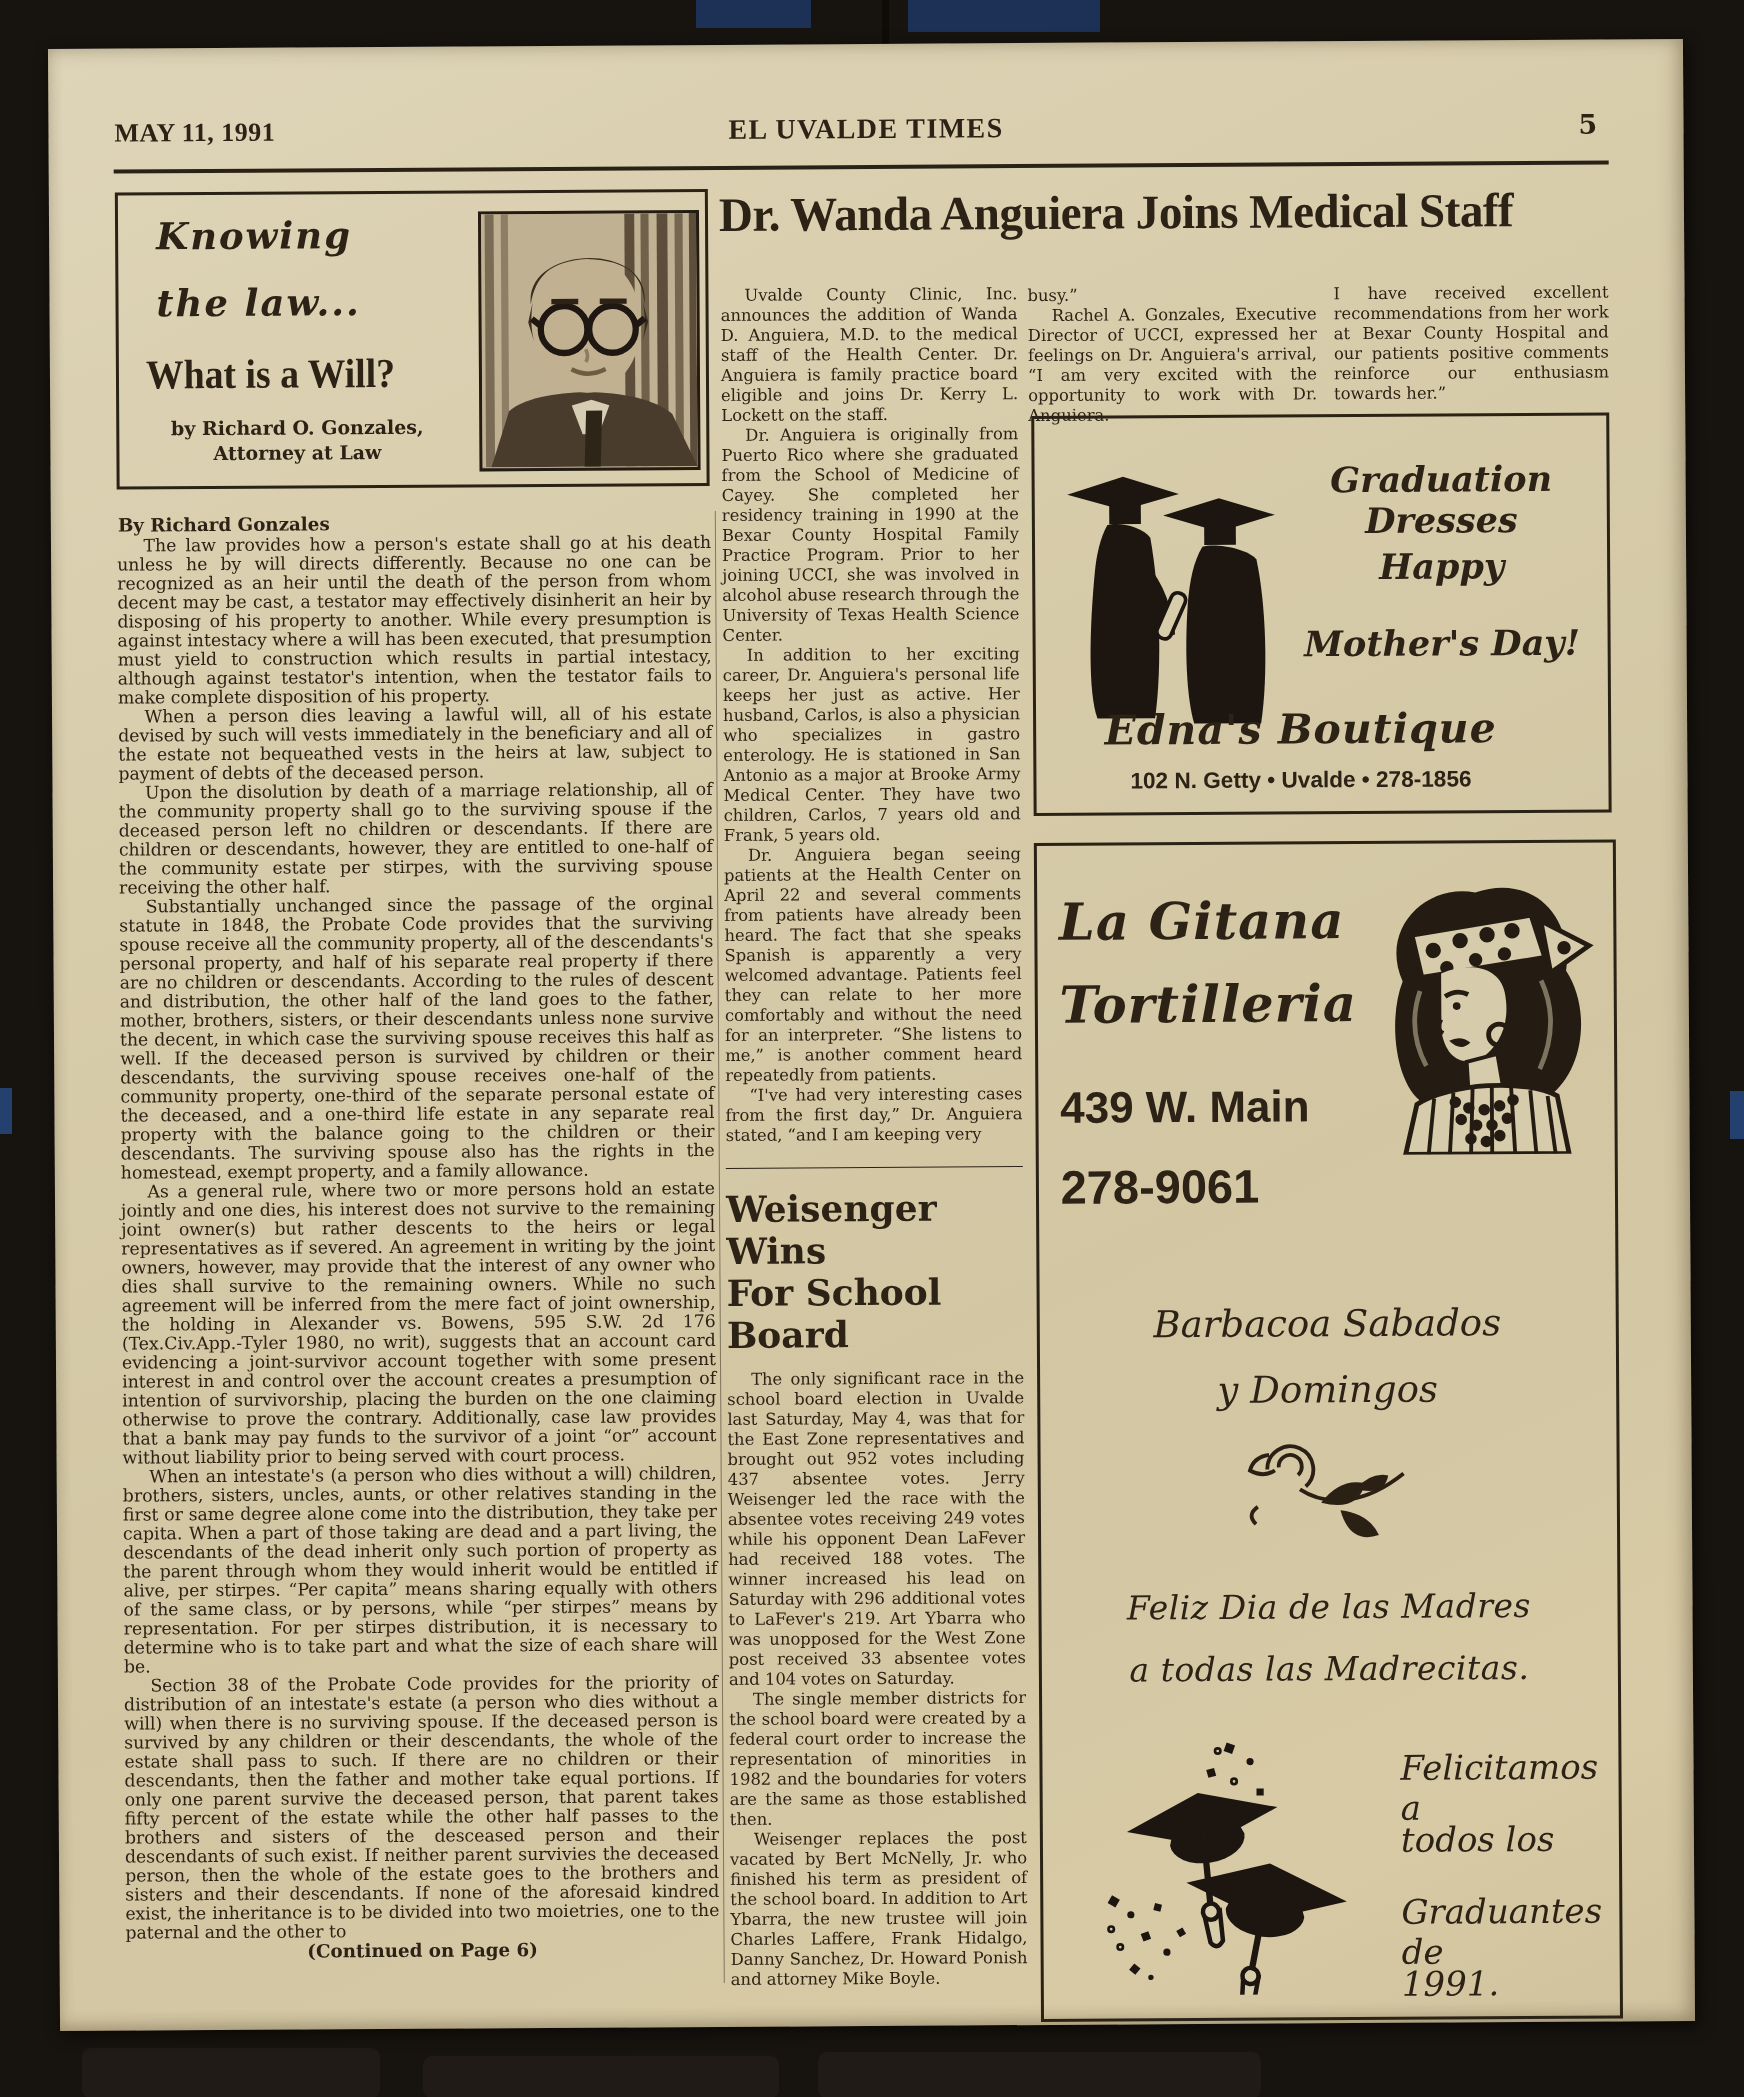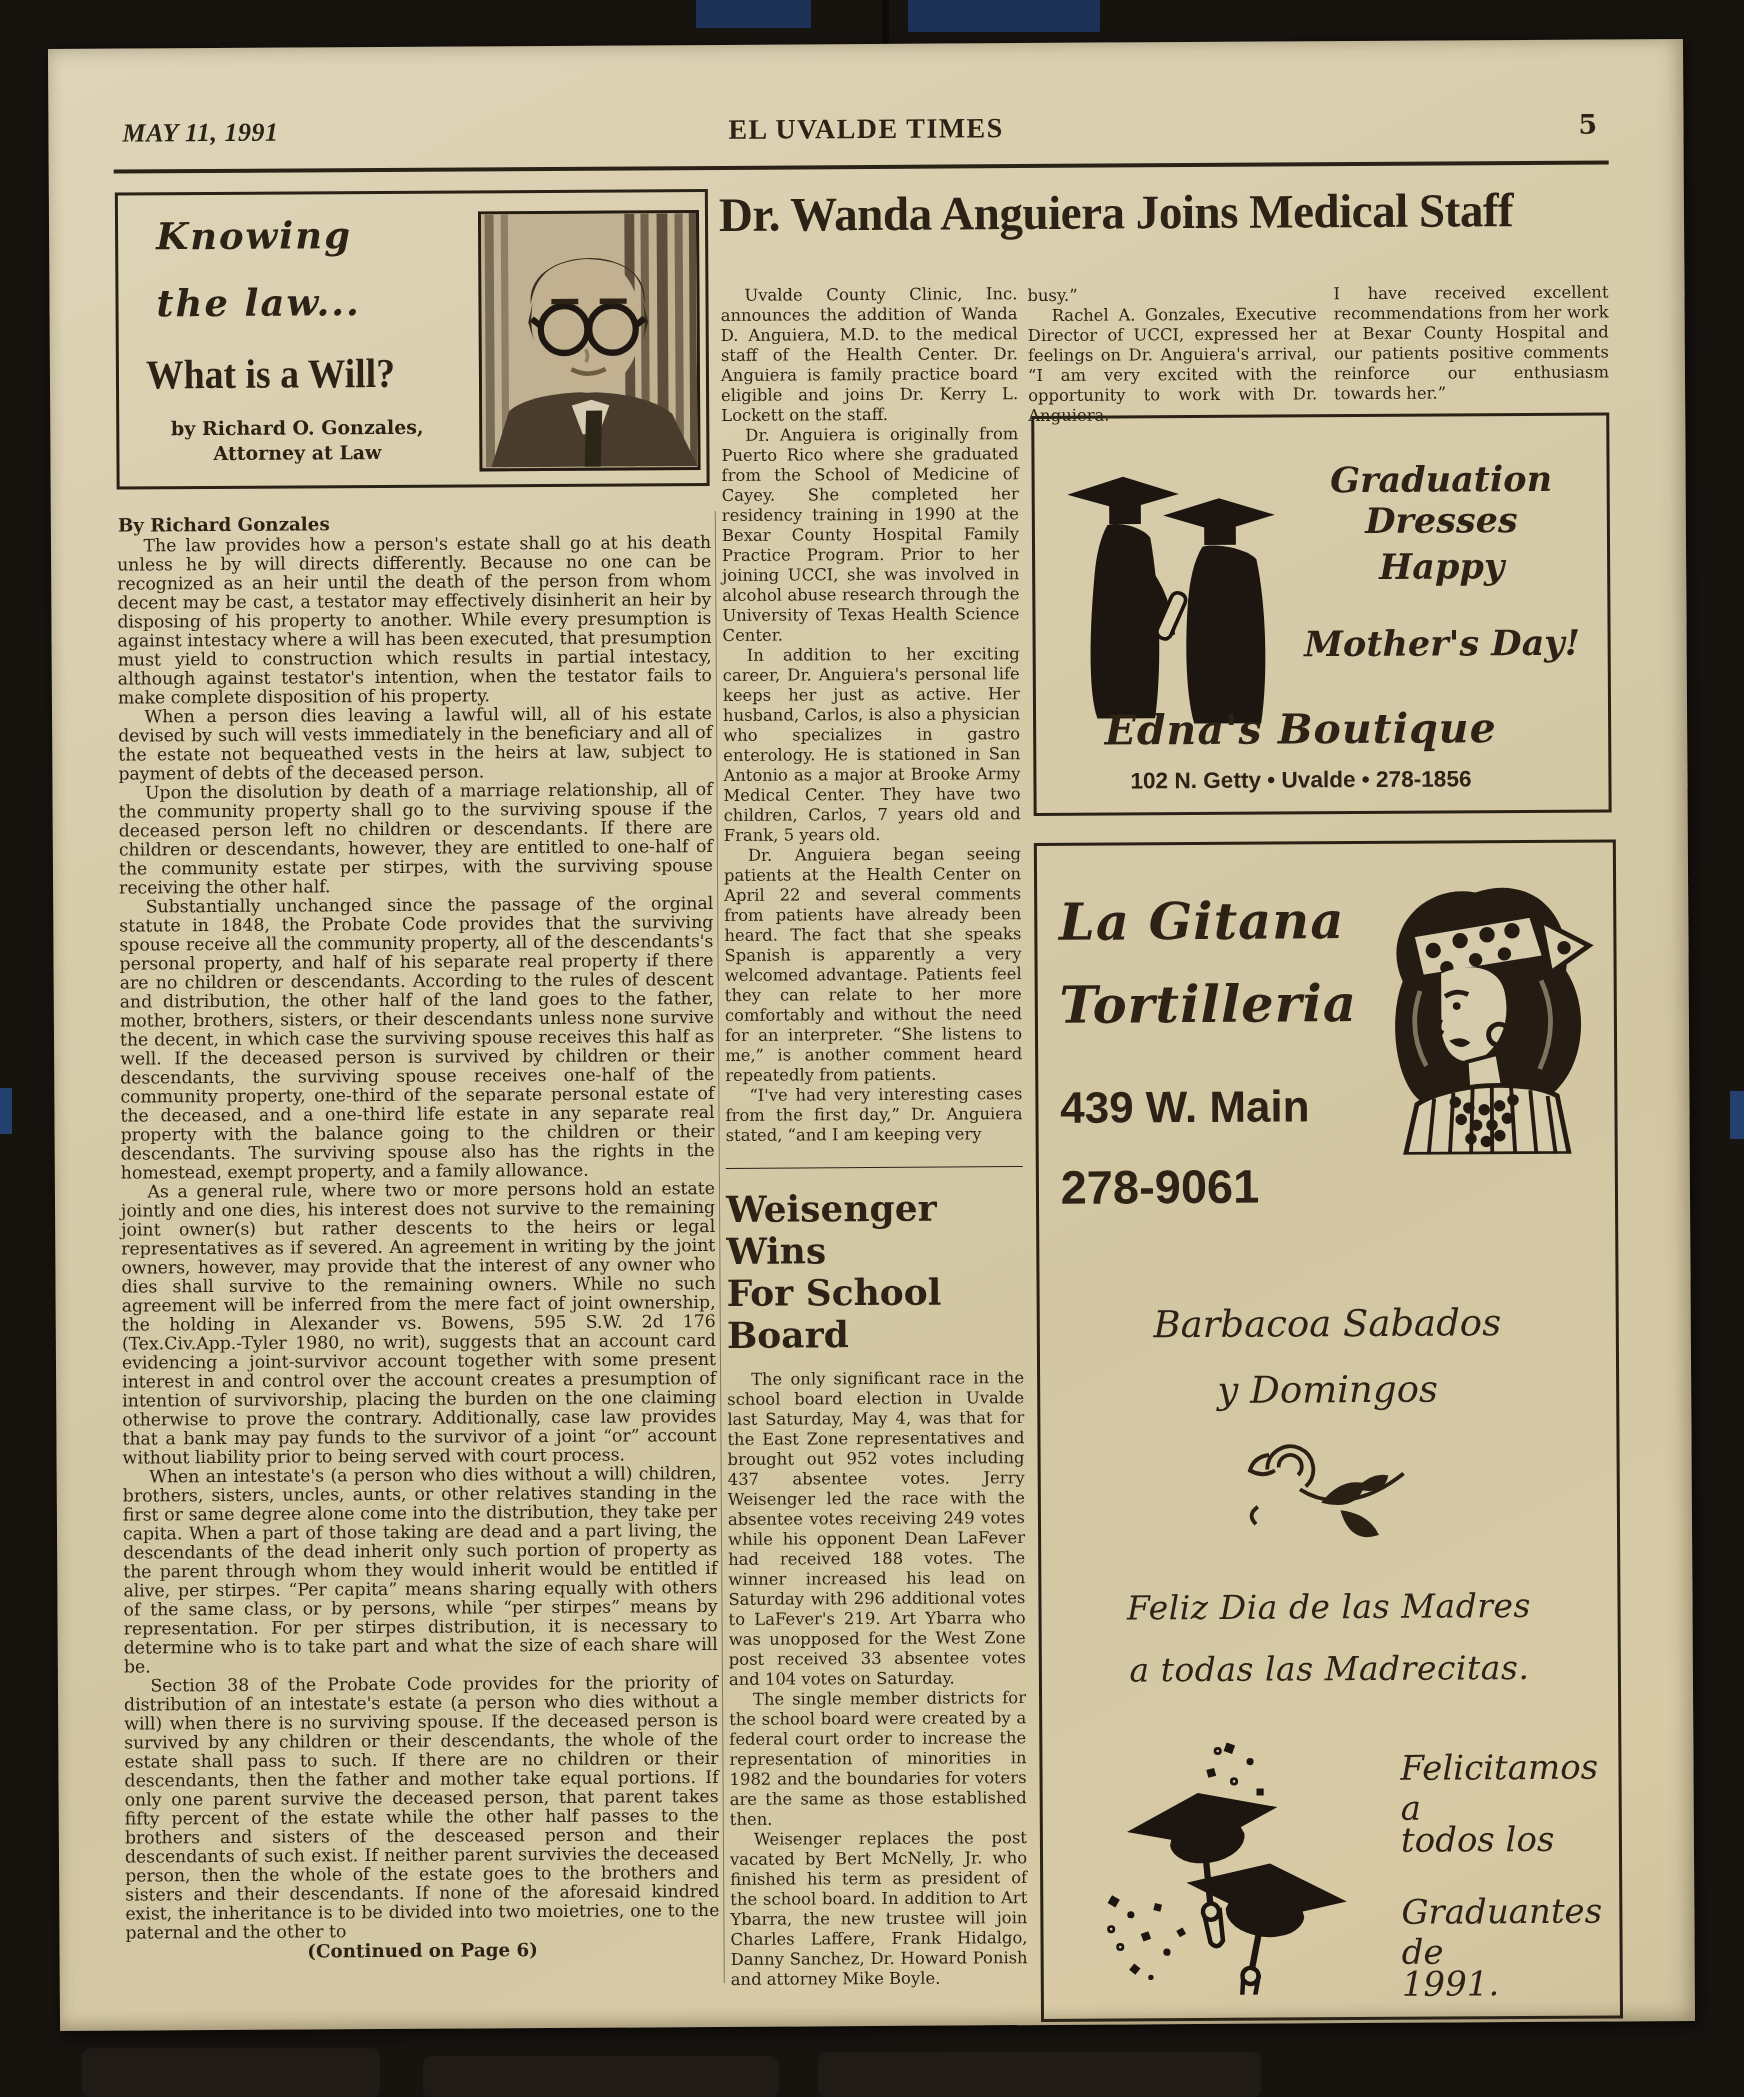--- a/index.html
+++ b/index.html
@@ -12,21 +12,21 @@
   .blue-artifact{position:absolute;background:#1d3157;}
   .key-shadow{position:absolute;background:#201b16;border-radius:8.7px;}
   .paper{
     position:absolute;left:54px;top:44px;width:1635px;height:1982px;
     background:linear-gradient(155deg,#ded4b8 0%,#d8cdab 30%,#d2c6a3 62%,#d7caa5 88%,#cfc29d 100%);
     box-shadow:inset -6.7px 0 19px rgba(60,45,25,.25), inset 0 -4.8px 14.4px rgba(60,45,25,.2), 2.9px 4.8px 14.4px rgba(0,0,0,.6);
     transform:rotate(-0.35deg);
     color:#2c2215;
   }
   .abs{position:absolute;}
-  .hdr-date{left:74px;top:70px;font-size:26px;font-weight:bold;letter-spacing:0.5px;font-family:"Liberation Serif",serif;font-style:italic;}
+  .hdr-date{left:66px;top:70px;font-size:26px;font-weight:bold;letter-spacing:0.5px;font-family:"Liberation Serif",serif;}
   .hdr-title{left:0;top:69px;width:1635px;text-align:center;font-size:28px;font-weight:bold;letter-spacing:1.4px;font-family:"Liberation Serif",serif;}
   .hdr-page{left:1530px;top:69px;font-size:27px;font-weight:bold;}
   .hdr-rule{left:65px;top:121px;width:1495px;height:4.3px;background:#2b2217;}
 
   
   .law-box{left:66px;top:144px;width:593px;height:297px;border:3.4px solid #2b2216;box-sizing:border-box;}
   .law-kicker{font-style:italic;font-weight:bold;font-size:37px;letter-spacing:1.9px;font-family:"DejaVu Serif",serif;}
   .law-title{font-family:"Liberation Serif",serif;font-weight:bold;font-size:41px;transform:scaleX(.92);transform-origin:left;white-space:nowrap;}
   .law-byline{font-weight:bold;font-size:19px;text-align:center;width:356px;}
   .photo-frame{left:360px;top:18.3px;width:221px;height:260px;border:3.4px solid #241c12;box-sizing:border-box;background:#b7a98c;}

